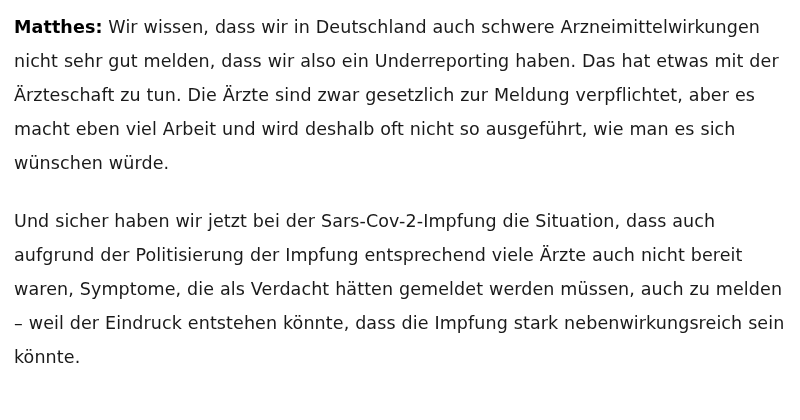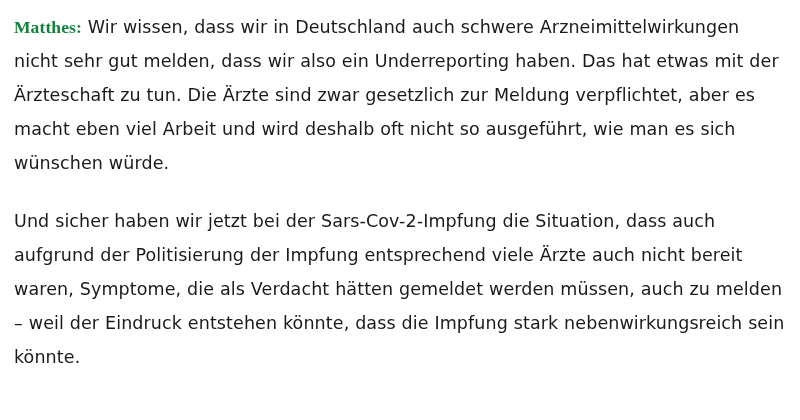--- a/index.html
+++ b/index.html
@@ -25,22 +25,21 @@
     letter-spacing: 0.1px;
     margin: 0 0 24px 0;
     text-align: left;
     word-spacing: 0.2px;
   }
   .para:last-child {
     margin-bottom: 16px;
   }
   .speaker {
     font-weight: bold;
-    color: #15803d;
-    font-family: Liberation Serif, serif;
+    color: #000000;
   }
 </style>
 </head>
 <body>
 
 <div class="article">
 
   <p class="para"><span class="speaker">Matthes:</span><span> Wir wissen, dass wir in Deutschland auch schwere Arzneimittelwirkungen nicht sehr gut melden, dass wir also ein Underreporting haben. Das hat etwas mit der Ärzteschaft zu tun. Die Ärzte sind zwar gesetzlich zur Meldung verpflichtet, aber es macht eben viel Arbeit und wird deshalb oft nicht so ausgeführt, wie man es sich wünschen würde.</span></p>
 
   <p class="para"><span>Und sicher haben wir jetzt bei der Sars-Cov-2-Impfung die Situation, dass auch aufgrund der Politisierung der Impfung entsprechend viele Ärzte auch nicht bereit waren, Symptome, die als Verdacht hätten gemeldet werden müssen, auch zu melden – weil der Eindruck entstehen könnte, dass die Impfung stark nebenwirkungsreich sein könnte.</span></p>

